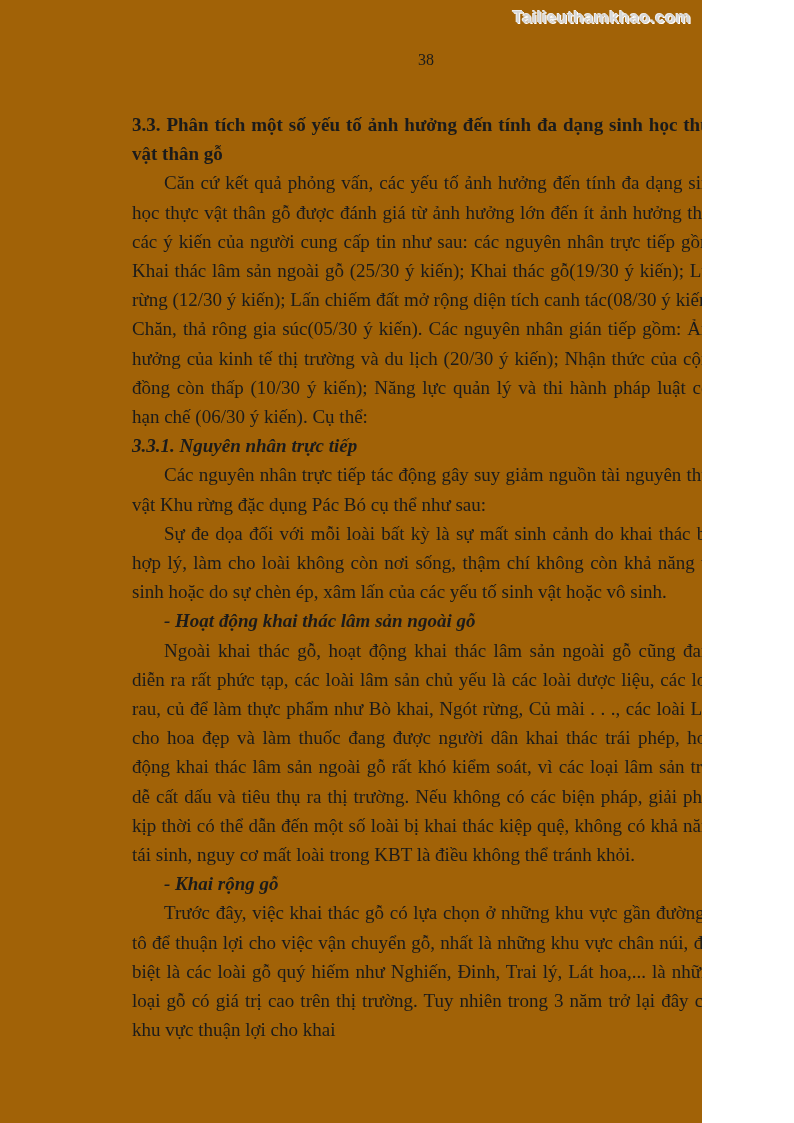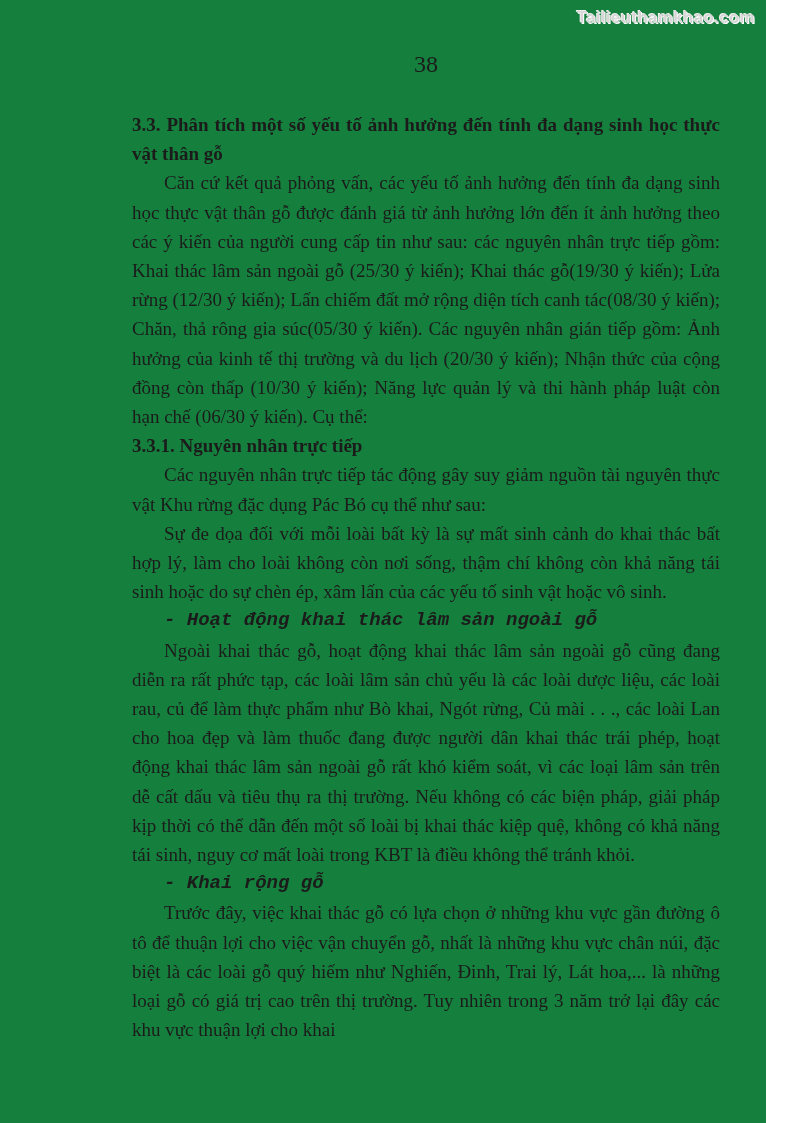--- a/index.html
+++ b/index.html
@@ -2,23 +2,23 @@
 <html lang="vi"><head>
 <meta charset="utf-8">
 <style>
   html, body {
     margin: 0;
     padding: 0;
     background: #ffffff;
   }
   .page {
     position: relative;
-    width: 766px;
+    width: 702px;
     height: 1123px;
-    background: #15803d;
+    background: #a16207;
     overflow: hidden;
     font-family: "Liberation Serif", "DejaVu Serif", serif;
     color: #1b1b1b;
   }
   .watermark {
     position: absolute;
     top: 8px;
     right: 11px;
     font-family: "Liberation Sans", "DejaVu Sans", sans-serif;
     font-size: 17px;
@@ -27,21 +27,21 @@
     text-shadow: 1px 1px 0 #ffffff, -1px -1px 0 #eeeeee;
     letter-spacing: 0.3px;
     user-select: none;
   }
   .page-number {
     position: absolute;
     top: 51px;
     left: 132px;
     width: 588px;
     text-align: center;
-    font-size: 24px;
+    font-size: 16px;
     color: #1b1b1b;
   }
   .content {
     position: absolute;
     left: 132px;
     top: 110px;
     width: 588px;
     font-size: 19px;
     line-height: 29.2px;
     text-align: justify;
@@ -50,27 +50,27 @@
   .content p {
     margin: 0;
     padding: 0;
   }
   .heading {
     font-weight: bold;
     text-indent: 0;
   }
   .subheading {
     font-weight: bold;
+    font-style: italic;
     text-indent: 0;
   }
   .bullet-heading {
     font-weight: bold;
     font-style: italic;
     text-indent: 32px;
-    font-family: Liberation Mono, monospace;
   }
   .para {
     text-indent: 32px;
     font-family: Liberation Serif, serif;
   }
 </style>
 </head>
 <body>
 
 <div class="page">

